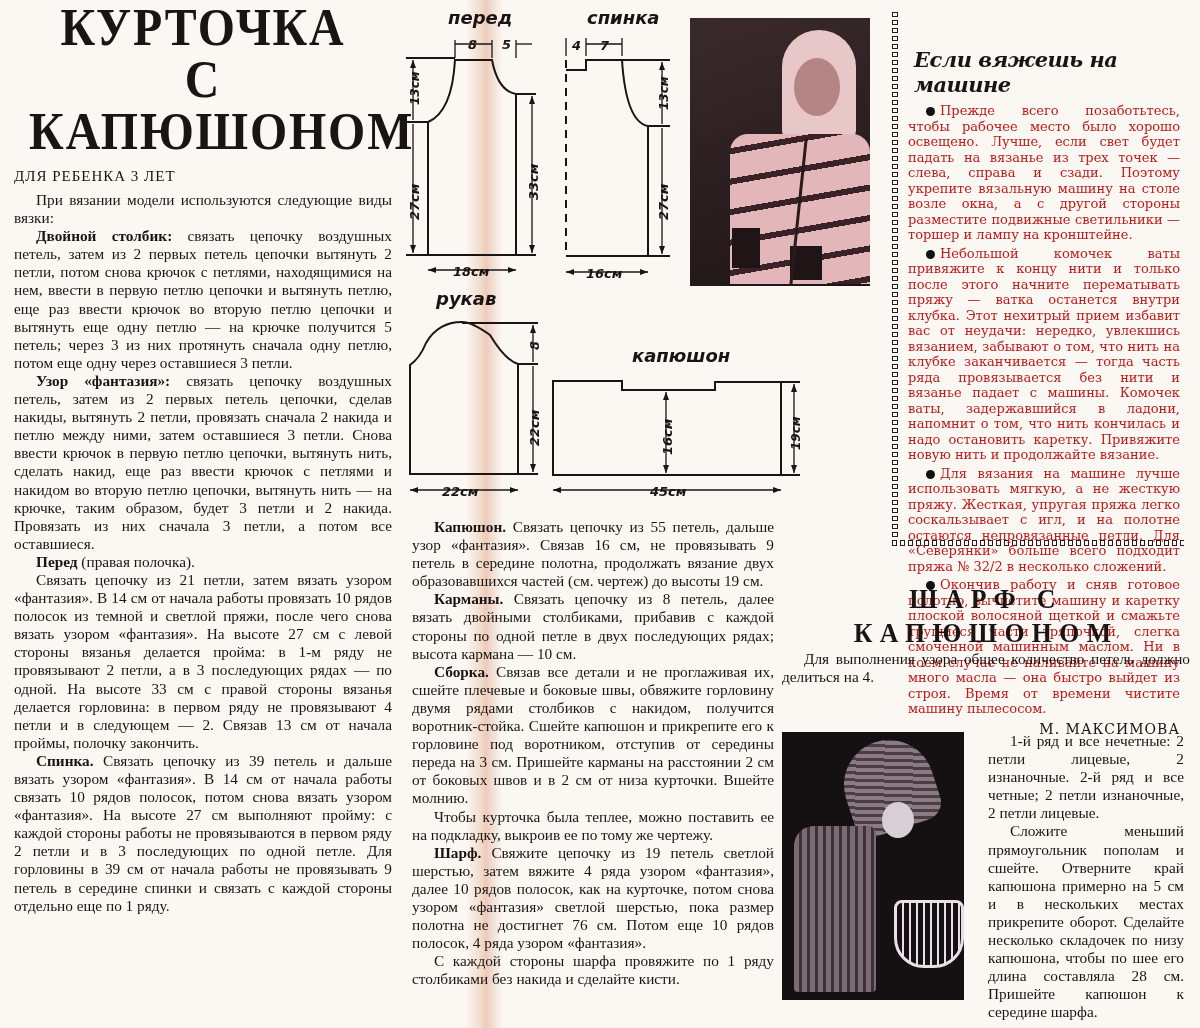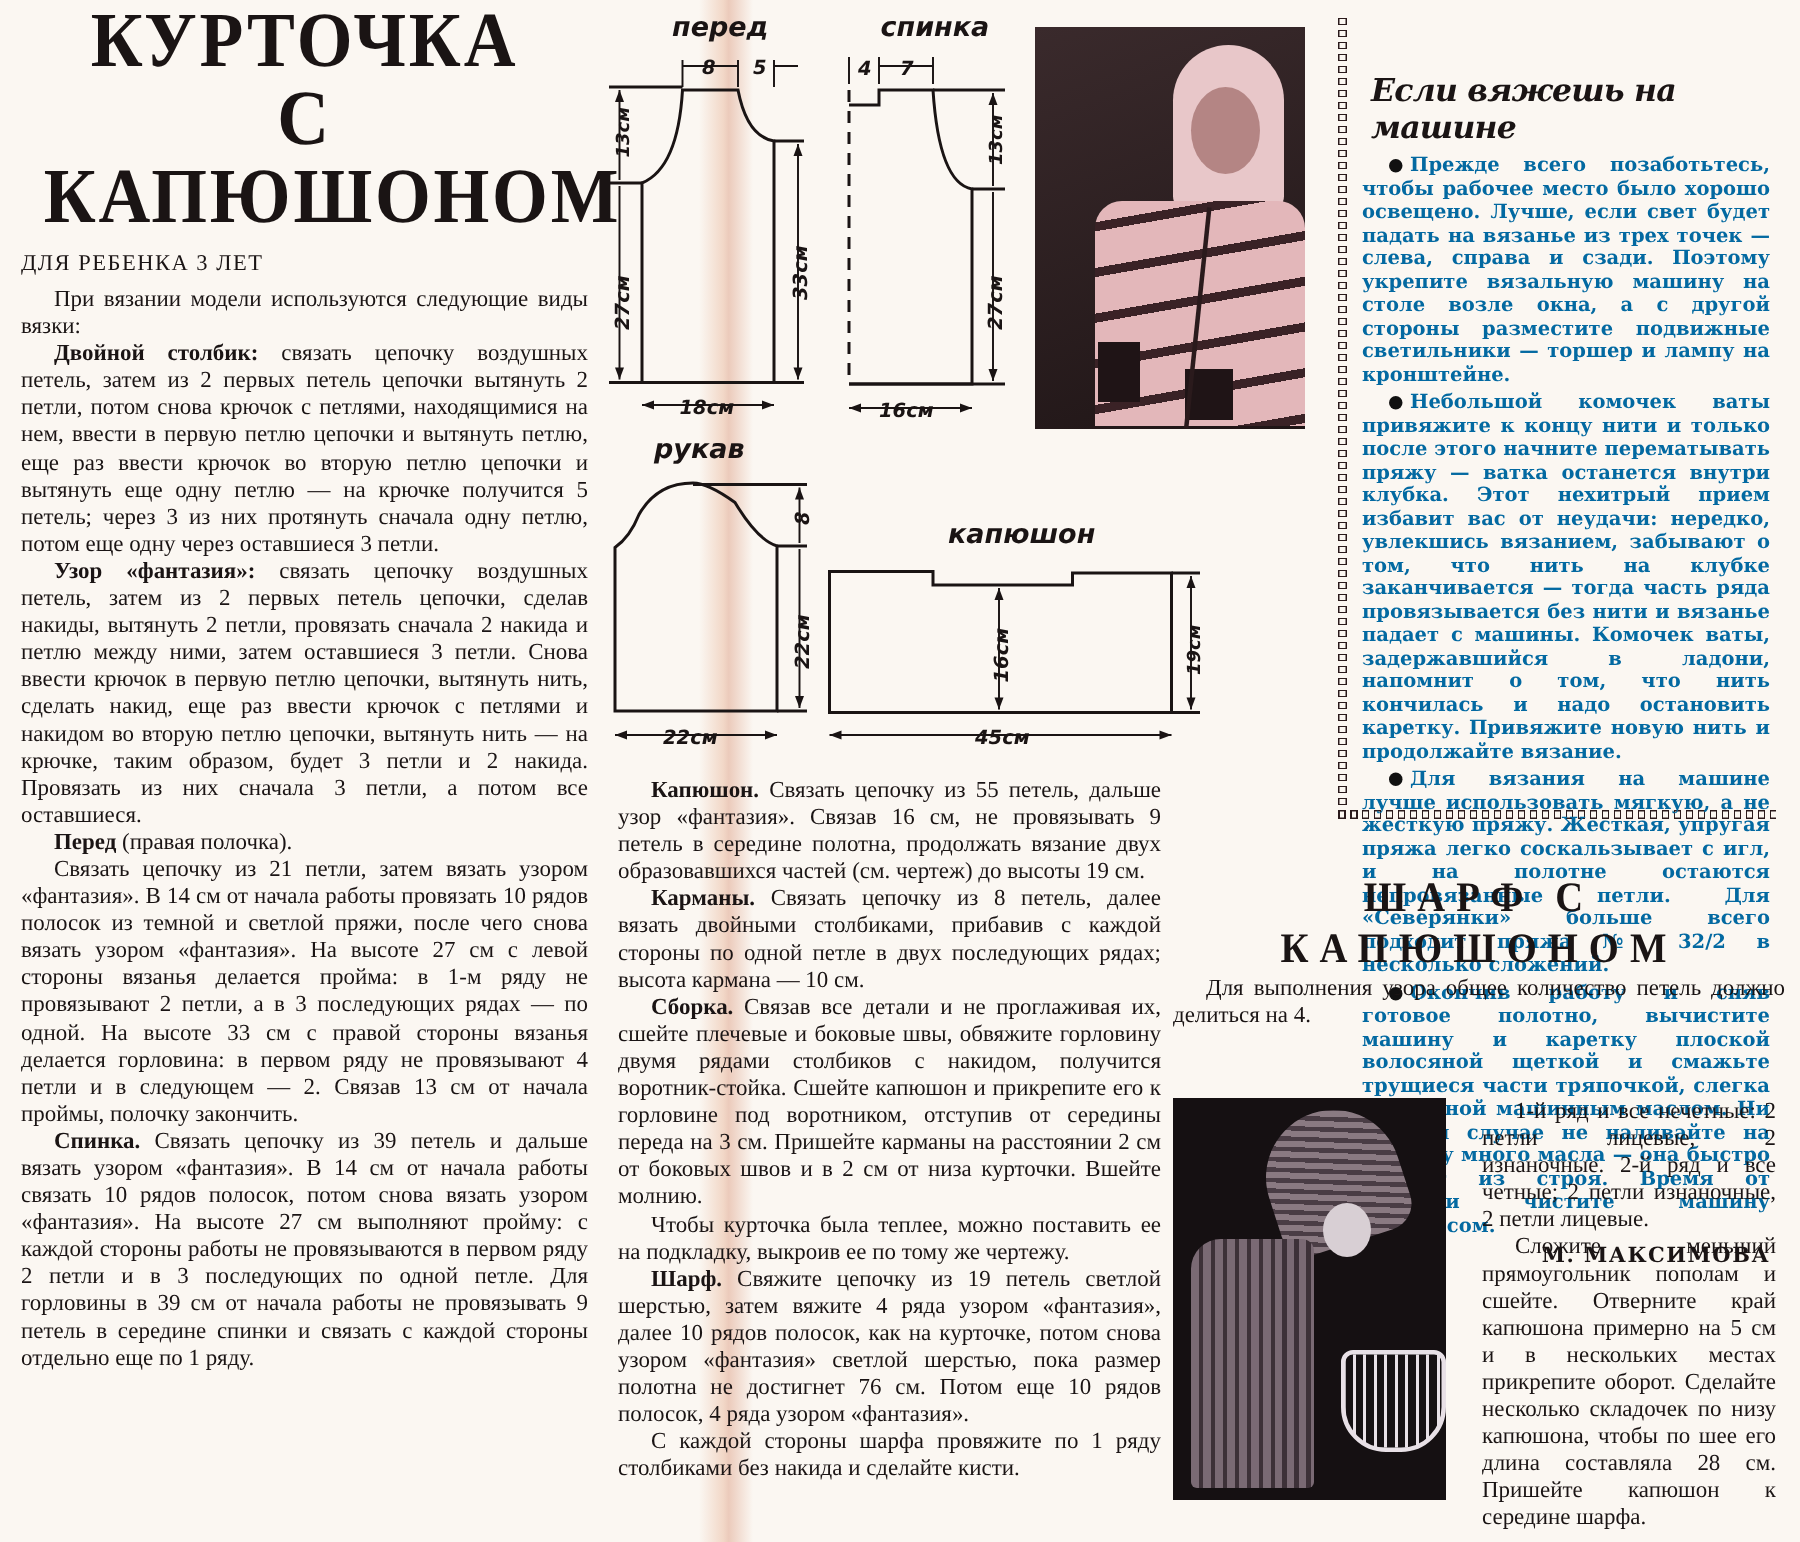--- a/index.html
+++ b/index.html
@@ -7,21 +7,21 @@
        font-family:"Liberation Serif","DejaVu Serif",serif;color:#1a1414;}
   .abs{position:absolute;}
   .col p{margin:0;text-indent:22px;text-align:justify;font-size:15.3px;line-height:18.1px;}
   .col b{font-weight:bold;}
   .title{font-family:"Liberation Serif","DejaVu Serif",serif;font-weight:bold;text-align:center;letter-spacing:2px;transform:scaleX(0.92);}
   .subtitle{text-align:left;font-size:15px;letter-spacing:1px;}
   .stain{position:absolute;background:linear-gradient(90deg,rgba(214,120,70,0) 0%,rgba(214,120,70,0.45) 45%,rgba(200,100,60,0.55) 55%,rgba(214,120,70,0) 100%);}
   svg text{font-family:"DejaVu Sans",sans-serif;font-style:italic;font-weight:bold;}
   .photo{position:absolute;background:#2a1d1e;overflow:hidden;}
   .machine{font-family:"DejaVu Serif","Liberation Serif",serif;}
-  .machine p{margin:0;text-indent:18px;text-align:justify;font-size:13px;line-height:15.5px;font-weight:bold;color:#0369a1;}
+  .machine p{margin:0;text-indent:18px;text-align:justify;font-size:13px;line-height:15.5px;font-weight:normal;color:#b91c1c;}
   .bullet{display:inline-block;width:9px;height:9px;border-radius:50%;background:#111;margin-right:5px;vertical-align:middle;}
   .dotborder-v{position:absolute;width:6px;background-image:repeating-linear-gradient(180deg,#2a1a1c 0 5px,transparent 5px 8px);}
   .dotborder-v::after{content:"";position:absolute;left:1px;right:1px;top:0;bottom:0;background-image:repeating-linear-gradient(180deg,transparent 0 1px,#fbf7f2 1px 4px,transparent 4px 8px);}
   .dotborder-h{position:absolute;height:6px;background-image:repeating-linear-gradient(90deg,#2a1a1c 0 5px,transparent 5px 8px);}
   .dotborder-h::after{content:"";position:absolute;top:1px;bottom:1px;left:0;right:0;background-image:repeating-linear-gradient(90deg,transparent 0 1px,#fbf7f2 1px 4px,transparent 4px 8px);}
   .sig{text-align:right;font-size:14px;letter-spacing:1px;}
 </style>
 </head>
 <body>
 
@@ -144,21 +144,21 @@
 </div>
 
 <div class="dotborder-v" style="left:892px;top:12px;height:528px;"></div>
 <div class="dotborder-h" style="left:892px;top:540px;width:292px;"></div>
 <div class="abs machine" style="left:908px;top:14px;width:272px;margin-top:33px;">
   <div style="font-family:'DejaVu Serif',serif;font-style:italic;font-weight:bold;font-size:21px;letter-spacing:-0.5px;margin:0 0 6px 6px;">Если вяжешь на машине</div>
   <p><span class="bullet"></span><span>Прежде всего позаботьтесь, чтобы рабочее место было хорошо освещено. Лучше, если свет будет падать на вязанье из трех точек — слева, справа и сзади. Поэтому укрепите вязальную машину на столе возле окна, а с другой стороны разместите подвижные светильники — торшер и лампу на кронштейне.</span></p>
   <p style="margin-top:3px;"><span class="bullet"></span><span>Небольшой комочек ваты привяжите к концу нити и только после этого начните перематывать пряжу — ватка останется внутри клубка. Этот нехитрый прием избавит вас от неудачи: нередко, увлекшись вязанием, забывают о том, что нить на клубке заканчивается — тогда часть ряда провязывается без нити и вязанье падает с машины. Комочек ваты, задержавшийся в ладони, напомнит о том, что нить кончилась и надо остановить каретку. Привяжите новую нить и продолжайте вязание.</span></p>
   <p style="margin-top:3px;"><span class="bullet"></span><span>Для вязания на машине лучше использовать мягкую, а не жесткую пряжу. Жесткая, упругая пряжа легко соскальзывает с игл, и на полотне остаются непровязанные петли. Для «Северянки» больше всего подходит пряжа № 32/2 в несколько сложений.</span></p>
   <p style="margin-top:3px;"><span class="bullet"></span><span>Окончив работу и сняв готовое полотно, вычистите машину и каретку плоской волосяной щеткой и смажьте трущиеся части тряпочкой, слегка смоченной машинным маслом. Ни в коем случае не наливайте на машину много масла — она быстро выйдет из строя. Время от времени чистите машину пылесосом.</span></p>
-  <div class="sig" style="font-weight:bold;margin-top:4px;">М. МАКСИМОВА</div>
+  <div class="sig" style="font-weight:normal;margin-top:4px;">М. МАКСИМОВА</div>
 </div>
 
 <div class="abs col" style="left:412px;top:518px;width:362px;">
   <p><b>Капюшон.</b><span> Связать цепочку из 55 петель, дальше узор «фантазия». Связав 16 см, не провязывать 9 петель в середине полотна, продолжать вязание двух образовавшихся частей (см. чертеж) до высоты 19 см.</span></p>
   <p><b>Карманы.</b><span> Связать цепочку из 8 петель, далее вязать двойными столбиками, прибавив с каждой стороны по одной петле в двух последующих рядах; высота кармана — 10 см.</span></p>
   <p><b>Сборка.</b><span> Связав все детали и не проглаживая их, сшейте плечевые и боковые швы, обвяжите горловину двумя рядами столбиков с накидом, получится воротник-стойка. Сшейте капюшон и прикрепите его к горловине под воротником, отступив от середины переда на 3 см. Пришейте карманы на расстоянии 2 см от боковых швов и в 2 см от низа курточки. Вшейте молнию.</span></p>
   <p>Чтобы курточка была теплее, можно поставить ее на подкладку, выкроив ее по тому же чертежу.</p>
   <p><b>Шарф.</b><span> Свяжите цепочку из 19 петель светлой шерстью, затем вяжите 4 ряда узором «фантазия», далее 10 рядов полосок, как на курточке, потом снова узором «фантазия» светлой шерстью, пока размер полотна не достигнет 76 см. Потом еще 10 рядов полосок, 4 ряда узором «фантазия».</span></p>
   <p>С каждой стороны шарфа провяжите по 1 ряду столбиками без накида и сделайте кисти.</p>
 </div>

